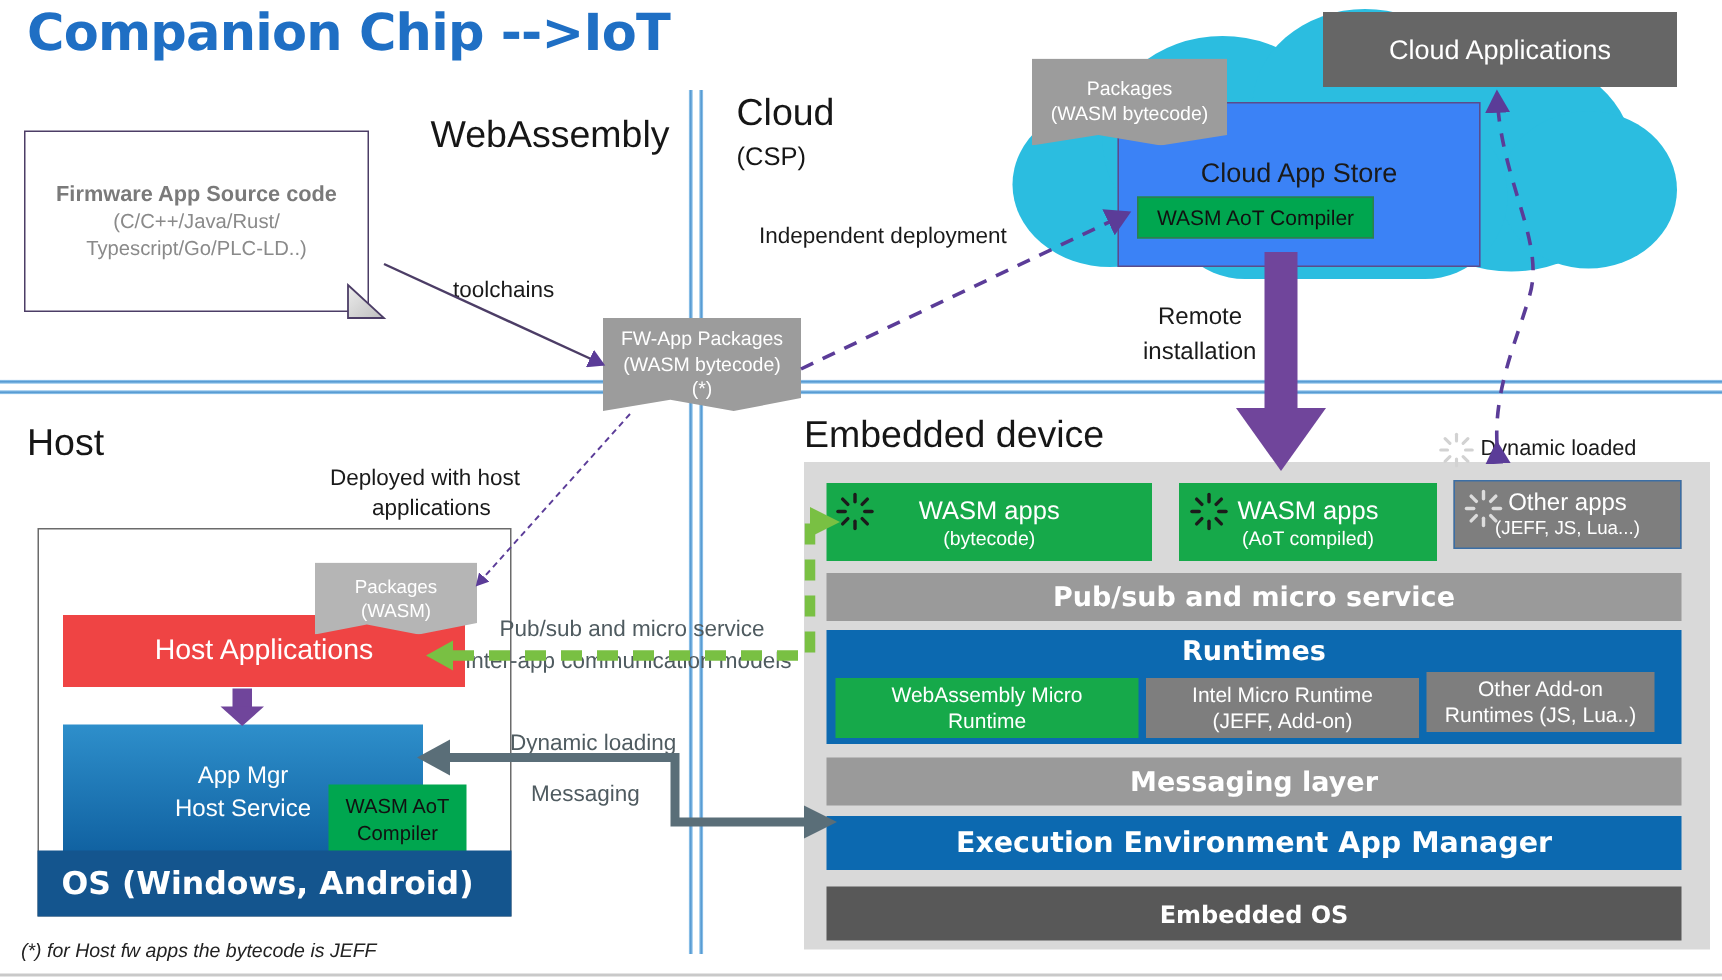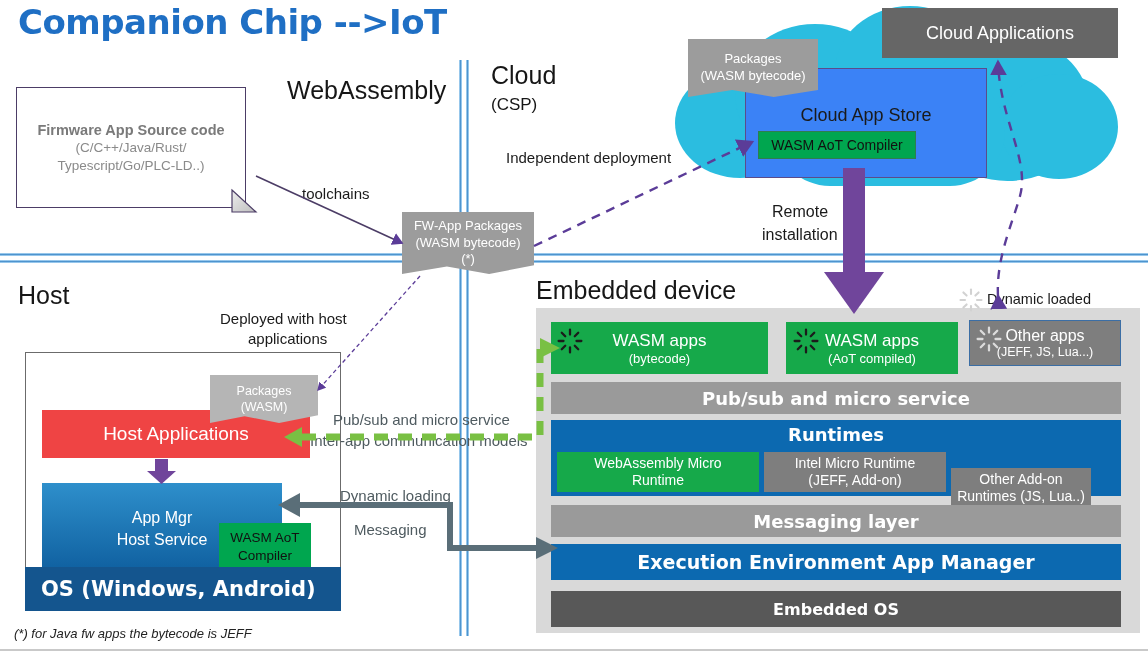--- a/index.html
+++ b/index.html
@@ -215,41 +215,41 @@
   <div class="abs ctr band-blue" style="left:551px;top:420px;width:570px;height:76px;align-items:flex-start;padding-top:4px;font-size:18px;">Runtimes</div>
 
   <div class="abs ctr col rt-chip rt-gray" style="left:764px;top:452px;width:182px;height:40px;">
     <div>Intel Micro Runtime</div>
     <div>(JEFF, Add-on)</div>
   </div>
   <div class="abs ctr col rt-chip rt-green" style="left:557px;top:452px;width:202px;height:40px;">
     <div>WebAssembly Micro</div>
     <div>Runtime</div>
   </div>
-  <div class="abs ctr col rt-chip rt-gray" style="left:951px;top:468px;width:140px;height:40px;">
+  <div class="abs ctr col rt-chip rt-gray" style="left:951px;top:448px;width:152px;height:40px;">
     <div>Other Add-on</div>
     <div>Runtimes (JS, Lua..)</div>
   </div>
 
   <div class="abs ctr band-gray" style="left:551px;top:505px;width:570px;height:32px;font-size:18px;">Messaging layer</div>
   <div class="abs ctr band-blue" style="left:551px;top:544px;width:570px;height:36px;font-size:19px;">Execution Environment App Manager</div>
   <div class="abs ctr band-dark" style="left:551px;top:591px;width:570px;height:36px;font-size:16px;">Embedded OS</div>
 
   <div class="abs lbl-dark" style="left:302px;top:185px;">toolchains</div>
   <div class="abs lbl-dark" style="left:506px;top:149px;">Independent deployment</div>
   <div class="abs lbl-dark" style="left:772px;top:203px;font-size:16px;">Remote</div>
   <div class="abs lbl-dark" style="left:762px;top:226px;font-size:16px;">installation</div>
   <div class="abs lbl-dark" style="left:220px;top:310px;">Deployed with host</div>
   <div class="abs lbl-dark" style="left:248px;top:330px;">applications</div>
   <div class="abs lbl" style="left:333px;top:411px;">Pub/sub and micro service</div>
   <div class="abs lbl" style="left:310px;top:432px;">Inter-app communication models</div>
   <div class="abs lbl" style="left:340px;top:487px;">Dynamic loading</div>
   <div class="abs lbl" style="left:354px;top:521px;">Messaging</div>
 
-  <div class="abs" id="foot">(*) for Java fw apps the bytecode is JEFF</div>
+  <div class="abs" id="foot">(*) for Host fw apps the bytecode is JEFF</div>
   <div class="abs" id="botline"></div>
 
   <svg class="ov">
     <defs>
       <marker id="arrPurple" markerWidth="8" markerHeight="8" refX="6" refY="4" orient="auto">
         <path d="M0,0 L7,4 L0,8 z" fill="#5B3C98"></path>
       </marker>
       <marker id="arrPurpleS" markerWidth="7" markerHeight="7" refX="5.5" refY="3.5" orient="auto">
         <path d="M0,0 L6.5,3.5 L0,7 z" fill="#5B3C98"></path>
       </marker>

